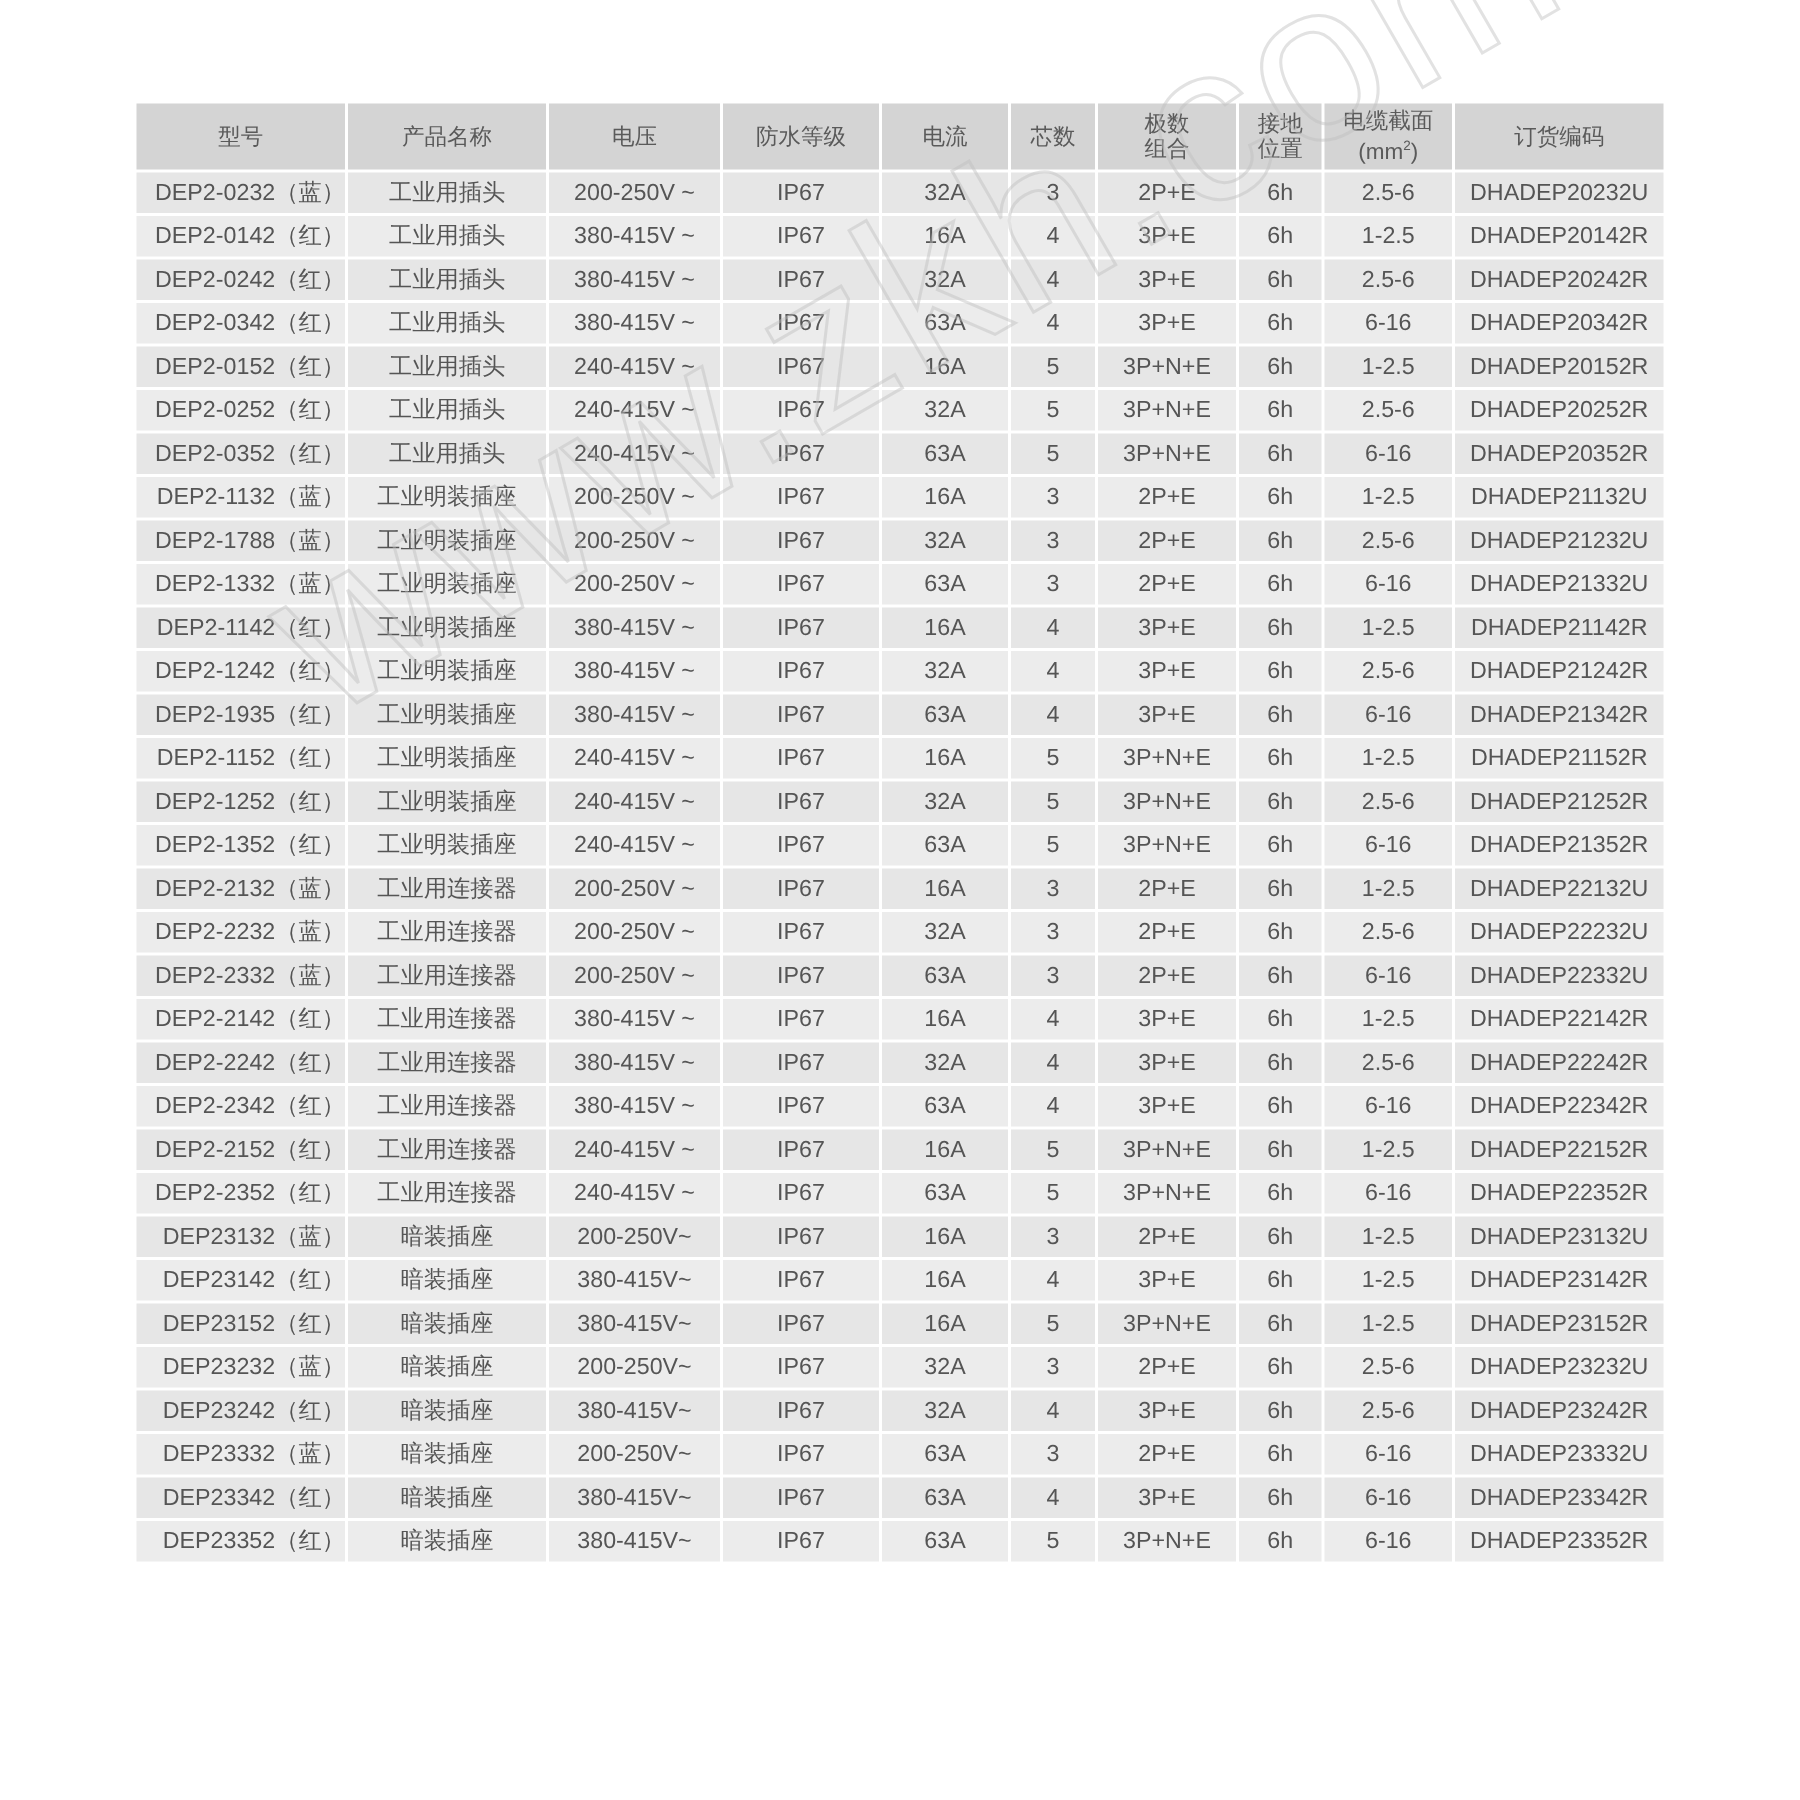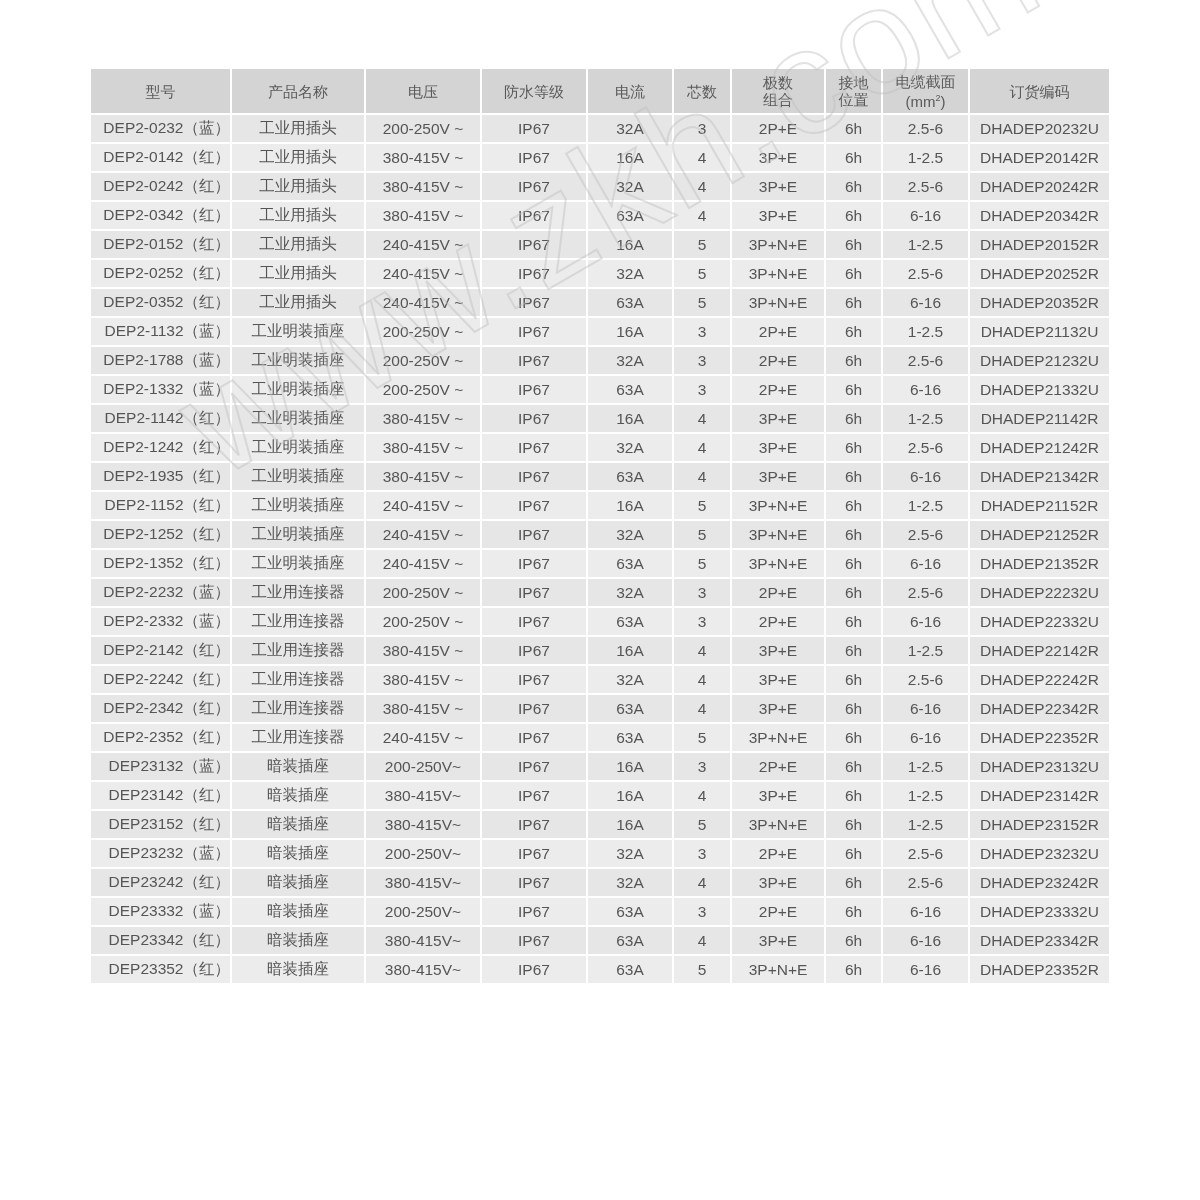--- a/index.html
+++ b/index.html
@@ -286,20 +286,32 @@
         <td>240-415V ~</td>
         <td>IP67</td>
         <td>63A</td>
         <td>5</td>
         <td>3P+N+E</td>
         <td>6h</td>
         <td>6-16</td>
         <td>DHADEP21352R</td>
       </tr>
       <tr>
+        <td class="model">DEP2-2132（蓝）</td>
+        <td>工业用连接器</td>
+        <td>200-250V ~</td>
+        <td>IP67</td>
+        <td>16A</td>
+        <td>3</td>
+        <td>2P+E</td>
+        <td>6h</td>
+        <td>1-2.5</td>
+        <td>DHADEP22132U</td>
+      </tr>
+      <tr>
         <td class="model">DEP2-2232（蓝）</td>
         <td>工业用连接器</td>
         <td>200-250V ~</td>
         <td>IP67</td>
         <td>32A</td>
         <td>3</td>
         <td>2P+E</td>
         <td>6h</td>
         <td>2.5-6</td>
         <td>DHADEP22232U</td>
@@ -344,20 +356,32 @@
         <td class="model">DEP2-2342（红）</td>
         <td>工业用连接器</td>
         <td>380-415V ~</td>
         <td>IP67</td>
         <td>63A</td>
         <td>4</td>
         <td>3P+E</td>
         <td>6h</td>
         <td>6-16</td>
         <td>DHADEP22342R</td>
+      </tr>
+      <tr>
+        <td class="model">DEP2-2152（红）</td>
+        <td>工业用连接器</td>
+        <td>240-415V ~</td>
+        <td>IP67</td>
+        <td>16A</td>
+        <td>5</td>
+        <td>3P+N+E</td>
+        <td>6h</td>
+        <td>1-2.5</td>
+        <td>DHADEP22152R</td>
       </tr>
       <tr>
         <td class="model">DEP2-2352（红）</td>
         <td>工业用连接器</td>
         <td>240-415V ~</td>
         <td>IP67</td>
         <td>63A</td>
         <td>5</td>
         <td>3P+N+E</td>
         <td>6h</td>

